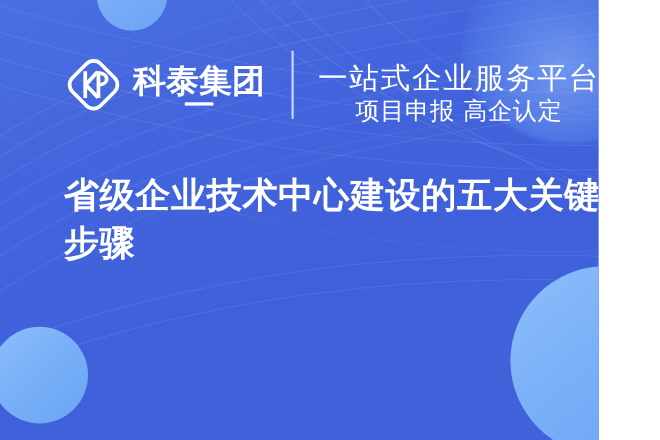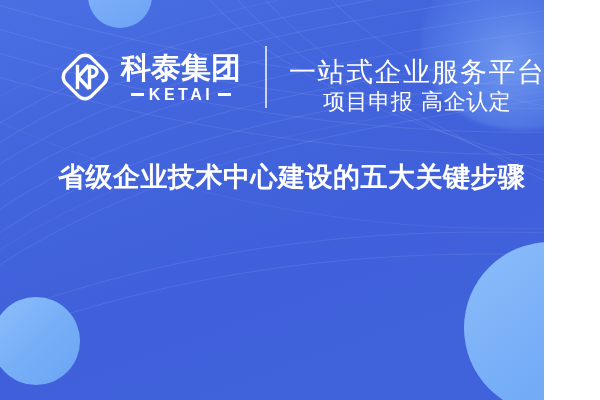--- a/index.html
+++ b/index.html
@@ -163,21 +163,21 @@
     white-space: nowrap;
     font-family: "DejaVu Sans", "Liberation Sans", sans-serif;
   }
 
   
   #article-title {
     position: absolute;
     left: 58px;
     top: 155px;
     width: 510px;
-    font-size: 27px;
+    font-size: 32px;
     line-height: 44px;
     font-weight: bold;
     color: #ffffff;
     letter-spacing: 0.5px;
     font-family: "DejaVu Sans", "Liberation Sans", sans-serif;
   }
 </style>
 </head>
 <body>
 
@@ -229,21 +229,20 @@
         <path d="M29.5 16.5 L20.0 27.0 L30.0 37.5" stroke="#ffffff" stroke-width="3.4" fill="none" stroke-linejoin="miter" stroke-linecap="square"></path>
 
         <path d="M31.5 16.5 L31.5 37.5" stroke="#ffffff" stroke-width="3.4" fill="none" stroke-linecap="square"></path>
         <path d="M31.5 16.5 C41.5 16.5 41.5 27.0 31.5 27.0" stroke="#ffffff" stroke-width="3.4" fill="none"></path>
       </svg>
 
       <div id="logo-wordmark">
         <div id="logo-cn">科泰集团</div>
         <div id="logo-en-row">
           <span class="dash"></span>
-          <span id="logo-en">KETAI</span>
           <span class="dash"></span>
         </div>
       </div>
     </div>
 
     <div id="header-divider"></div>
 
     <div id="tagline-block">
       <div id="tagline-main">一站式企业服务平台</div>
       <div id="tagline-sub">项目申报 高企认定</div>

